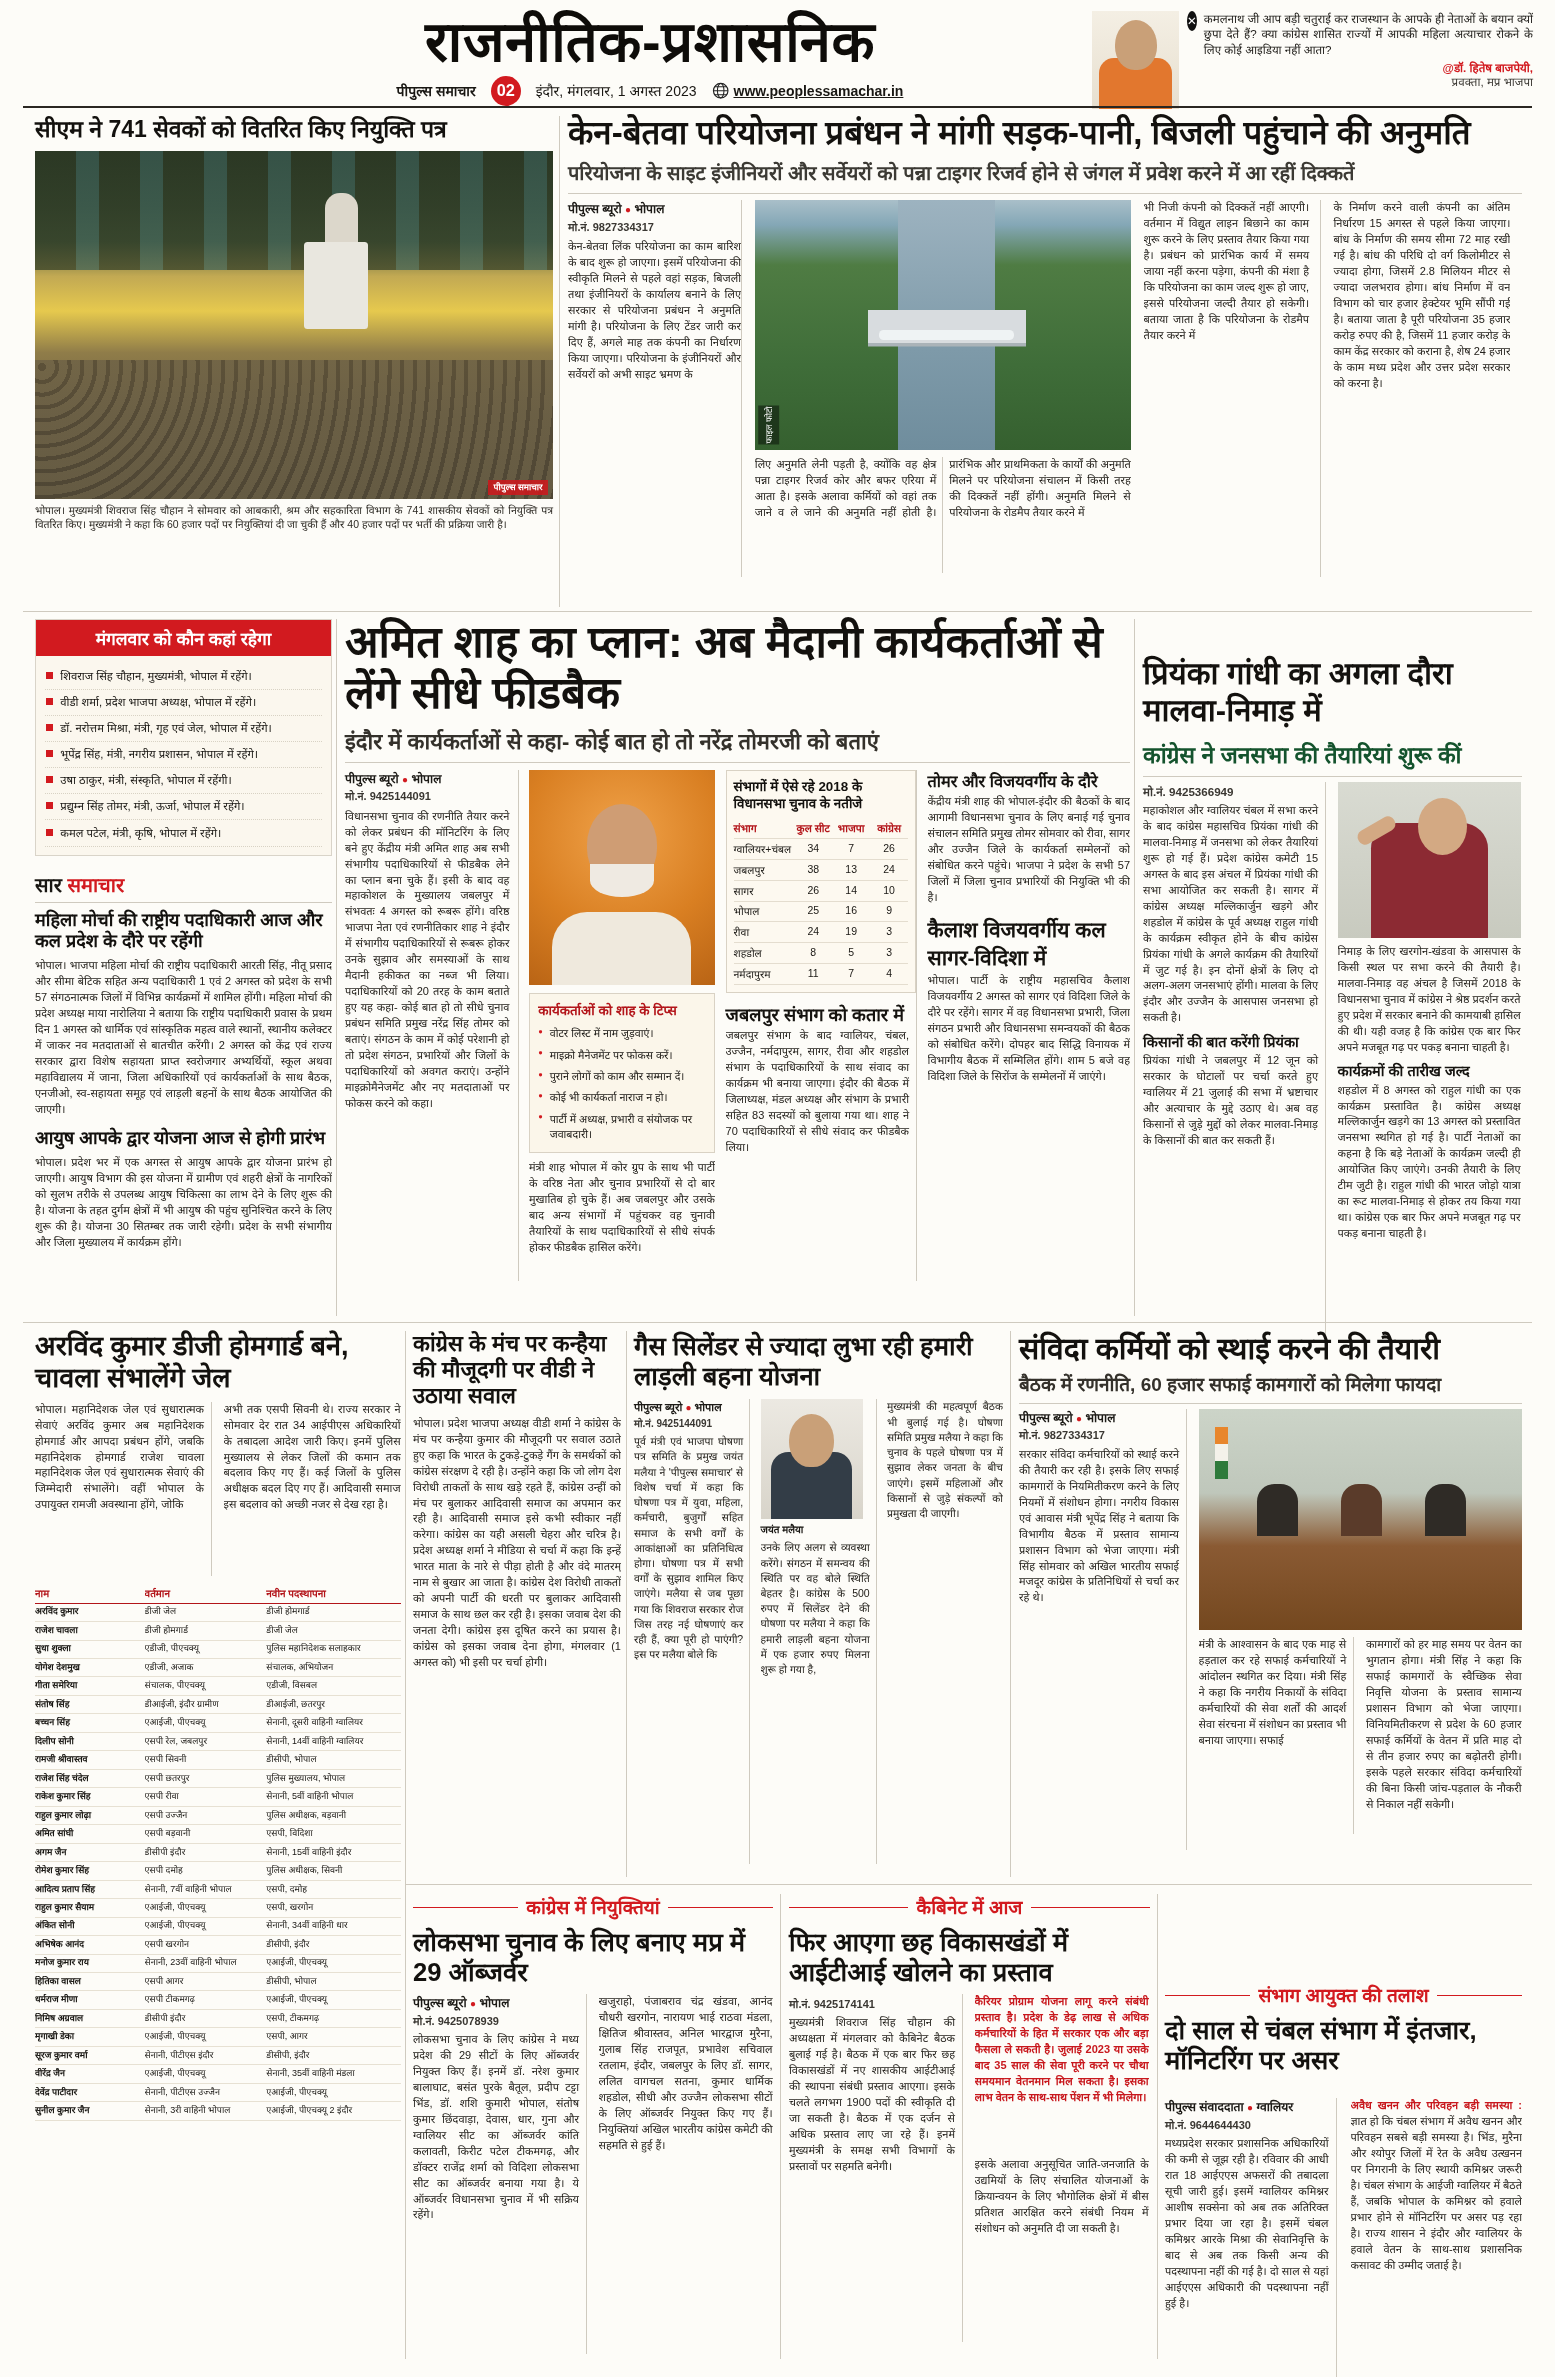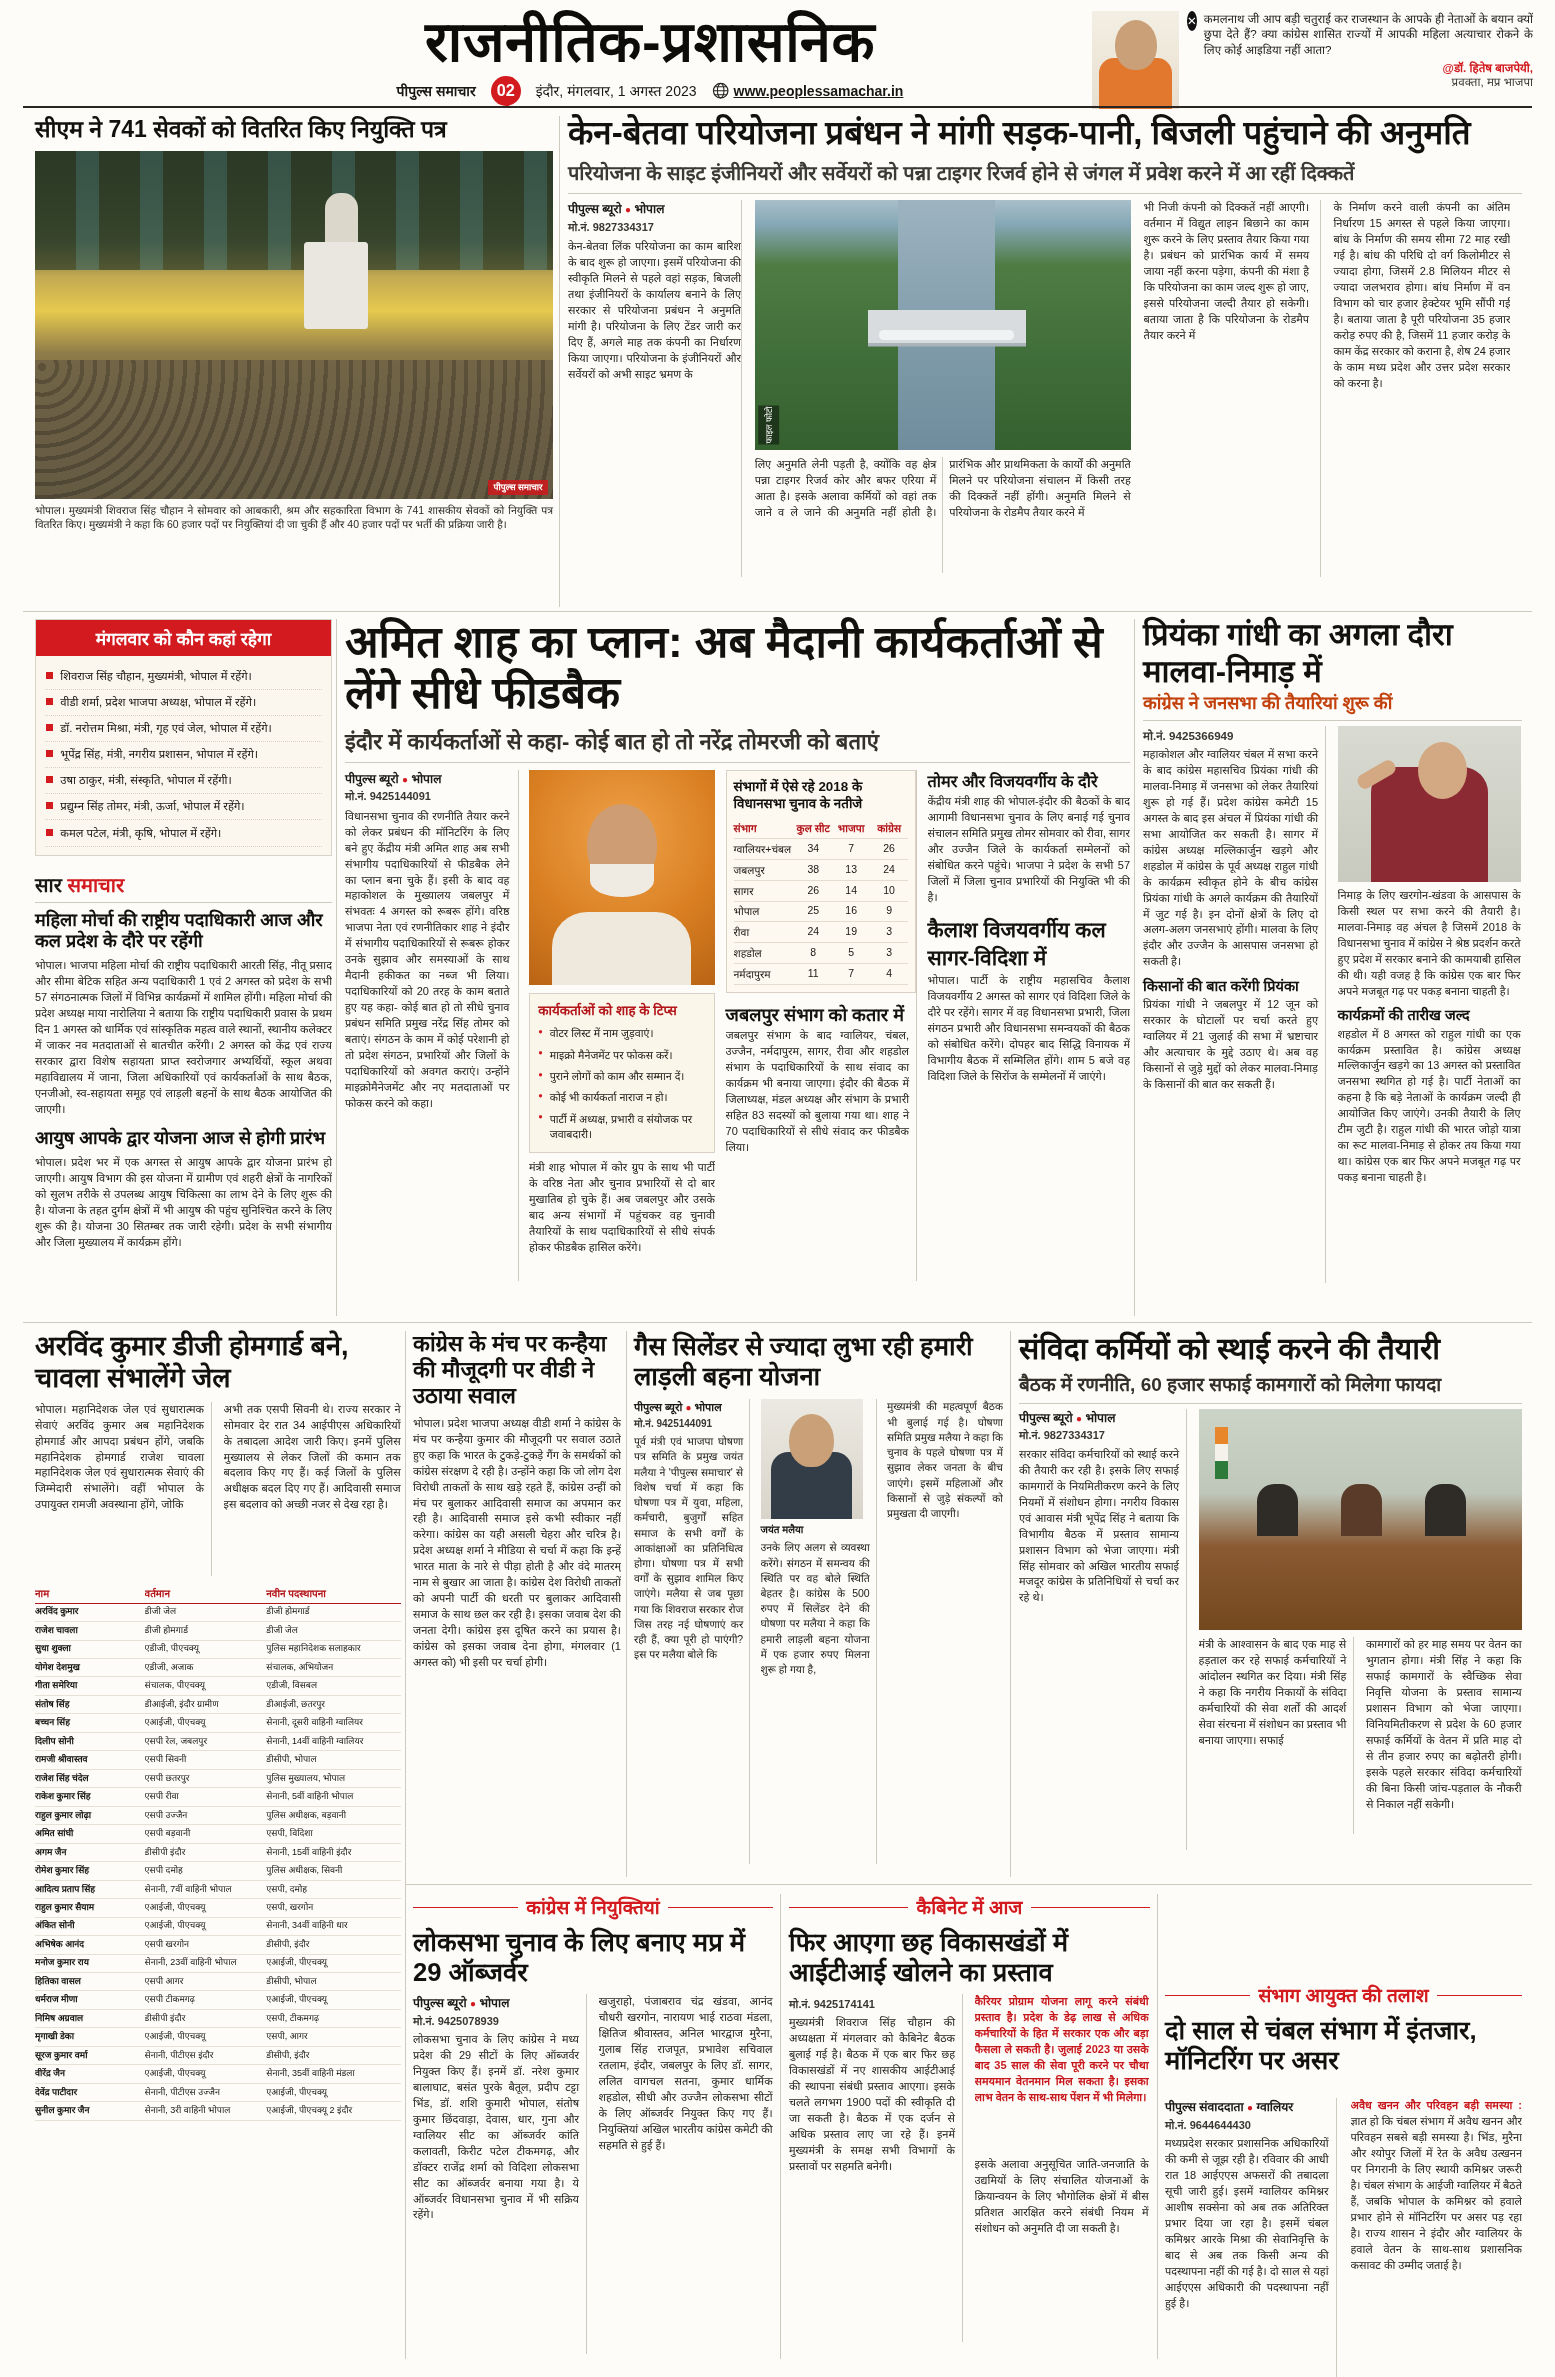--- a/index.html
+++ b/index.html
@@ -297,22 +297,22 @@
         <div class="body-text">केंद्रीय मंत्री शाह की भोपाल-इंदौर की बैठकों के बाद आगामी विधानसभा चुनाव के लिए बनाई गई चुनाव संचालन समिति प्रमुख तोमर सोमवार को रीवा, सागर और उज्जैन जिले के कार्यकर्ता सम्मेलनों को संबोधित करने पहुंचे। भाजपा ने प्रदेश के सभी 57 जिलों में जिला चुनाव प्रभारियों की नियुक्ति भी की है।</div>
         <div class="subhead-bold" style="font-size:21px;margin-top:9.3px;">कैलाश विजयवर्गीय कल सागर-विदिशा में</div>
         <div class="body-text">भोपाल। पार्टी के राष्ट्रीय महासचिव कैलाश विजयवर्गीय 2 अगस्त को सागर एवं विदिशा जिले के दौरे पर रहेंगे। सागर में वह विधानसभा प्रभारी, जिला संगठन प्रभारी और विधानसभा समन्वयकों की बैठक को संबोधित करेंगे। दोपहर बाद सिद्धि विनायक में विभागीय बैठक में सम्मिलित होंगे। शाम 5 बजे वह विदिशा जिले के सिरोंज के सम्मेलनों में जाएंगे।</div>
       </div>
     </div>
   </div>
 
   <div class="abs" style="left:1134px;top:619px;width:0.6px;height:697px;background:#cfcabf;"></div>
 
   <div class="abs" style="left:1143px;top:617px;width:379px;height:699px;">
-    <div class="hl" style="font-size:31px;">प्रियंका गांधी का अगला दौरा मालवा-निमाड़ में</div>
-    <div style="font-size:18px;font-weight:bold;color:#c2410c;margin-top:0;">कांग्रेस ने जनसभा की तैयारियां शुरू कीं</div>
+    <div class="hl" style="font-size:31px;margin-top:39px;">प्रियंका गांधी का अगला दौरा मालवा-निमाड़ में</div>
+    <div style="font-size:23px;font-weight:bold;color:#14532d;margin-top:9px;">कांग्रेस ने जनसभा की तैयारियां शुरू कीं</div>
     <div class="hrule-thin" style="margin:5.8px 0;"></div>
     <div class="colflex" style="gap:11.6px;height:557px;">
       <div style="width:183px;" class="vr">
         <div class="phone" style="font-size:11.6px;">मो.नं. 9425366949</div>
         <div class="body-text" style="margin-top:4.6px;padding-right:7px;">महाकोशल और ग्वालियर चंबल में सभा करने के बाद कांग्रेस महासचिव प्रियंका गांधी की मालवा-निमाड़ में जनसभा को लेकर तैयारियां शुरू हो गई हैं। प्रदेश कांग्रेस कमेटी 15 अगस्त के बाद इस अंचल में प्रियंका गांधी की सभा आयोजित कर सकती है। सागर में कांग्रेस अध्यक्ष मल्लिकार्जुन खड़गे और शहडोल में कांग्रेस के पूर्व अध्यक्ष राहुल गांधी के कार्यक्रम स्वीकृत होने के बीच कांग्रेस प्रियंका गांधी के अगले कार्यक्रम की तैयारियों में जुट गई है। इन दोनों क्षेत्रों के लिए दो अलग-अलग जनसभाएं होंगी। मालवा के लिए इंदौर और उज्जैन के आसपास जनसभा हो सकती है।</div>
         <div class="subhead-bold" style="font-size:14.5px;">किसानों की बात करेंगी प्रियंका</div>
         <div class="body-text" style="padding-right:7px;">प्रियंका गांधी ने जबलपुर में 12 जून को सरकार के घोटालों पर चर्चा करते हुए ग्वालियर में 21 जुलाई की सभा में भ्रष्टाचार और अत्याचार के मुद्दे उठाए थे। अब वह किसानों से जुड़े मुद्दों को लेकर मालवा-निमाड़ के किसानों की बात कर सकती हैं।</div>
       </div>
       <div style="width:183px;">
         <div class="ph ph-pri" style="width:183px;height:156px;">

